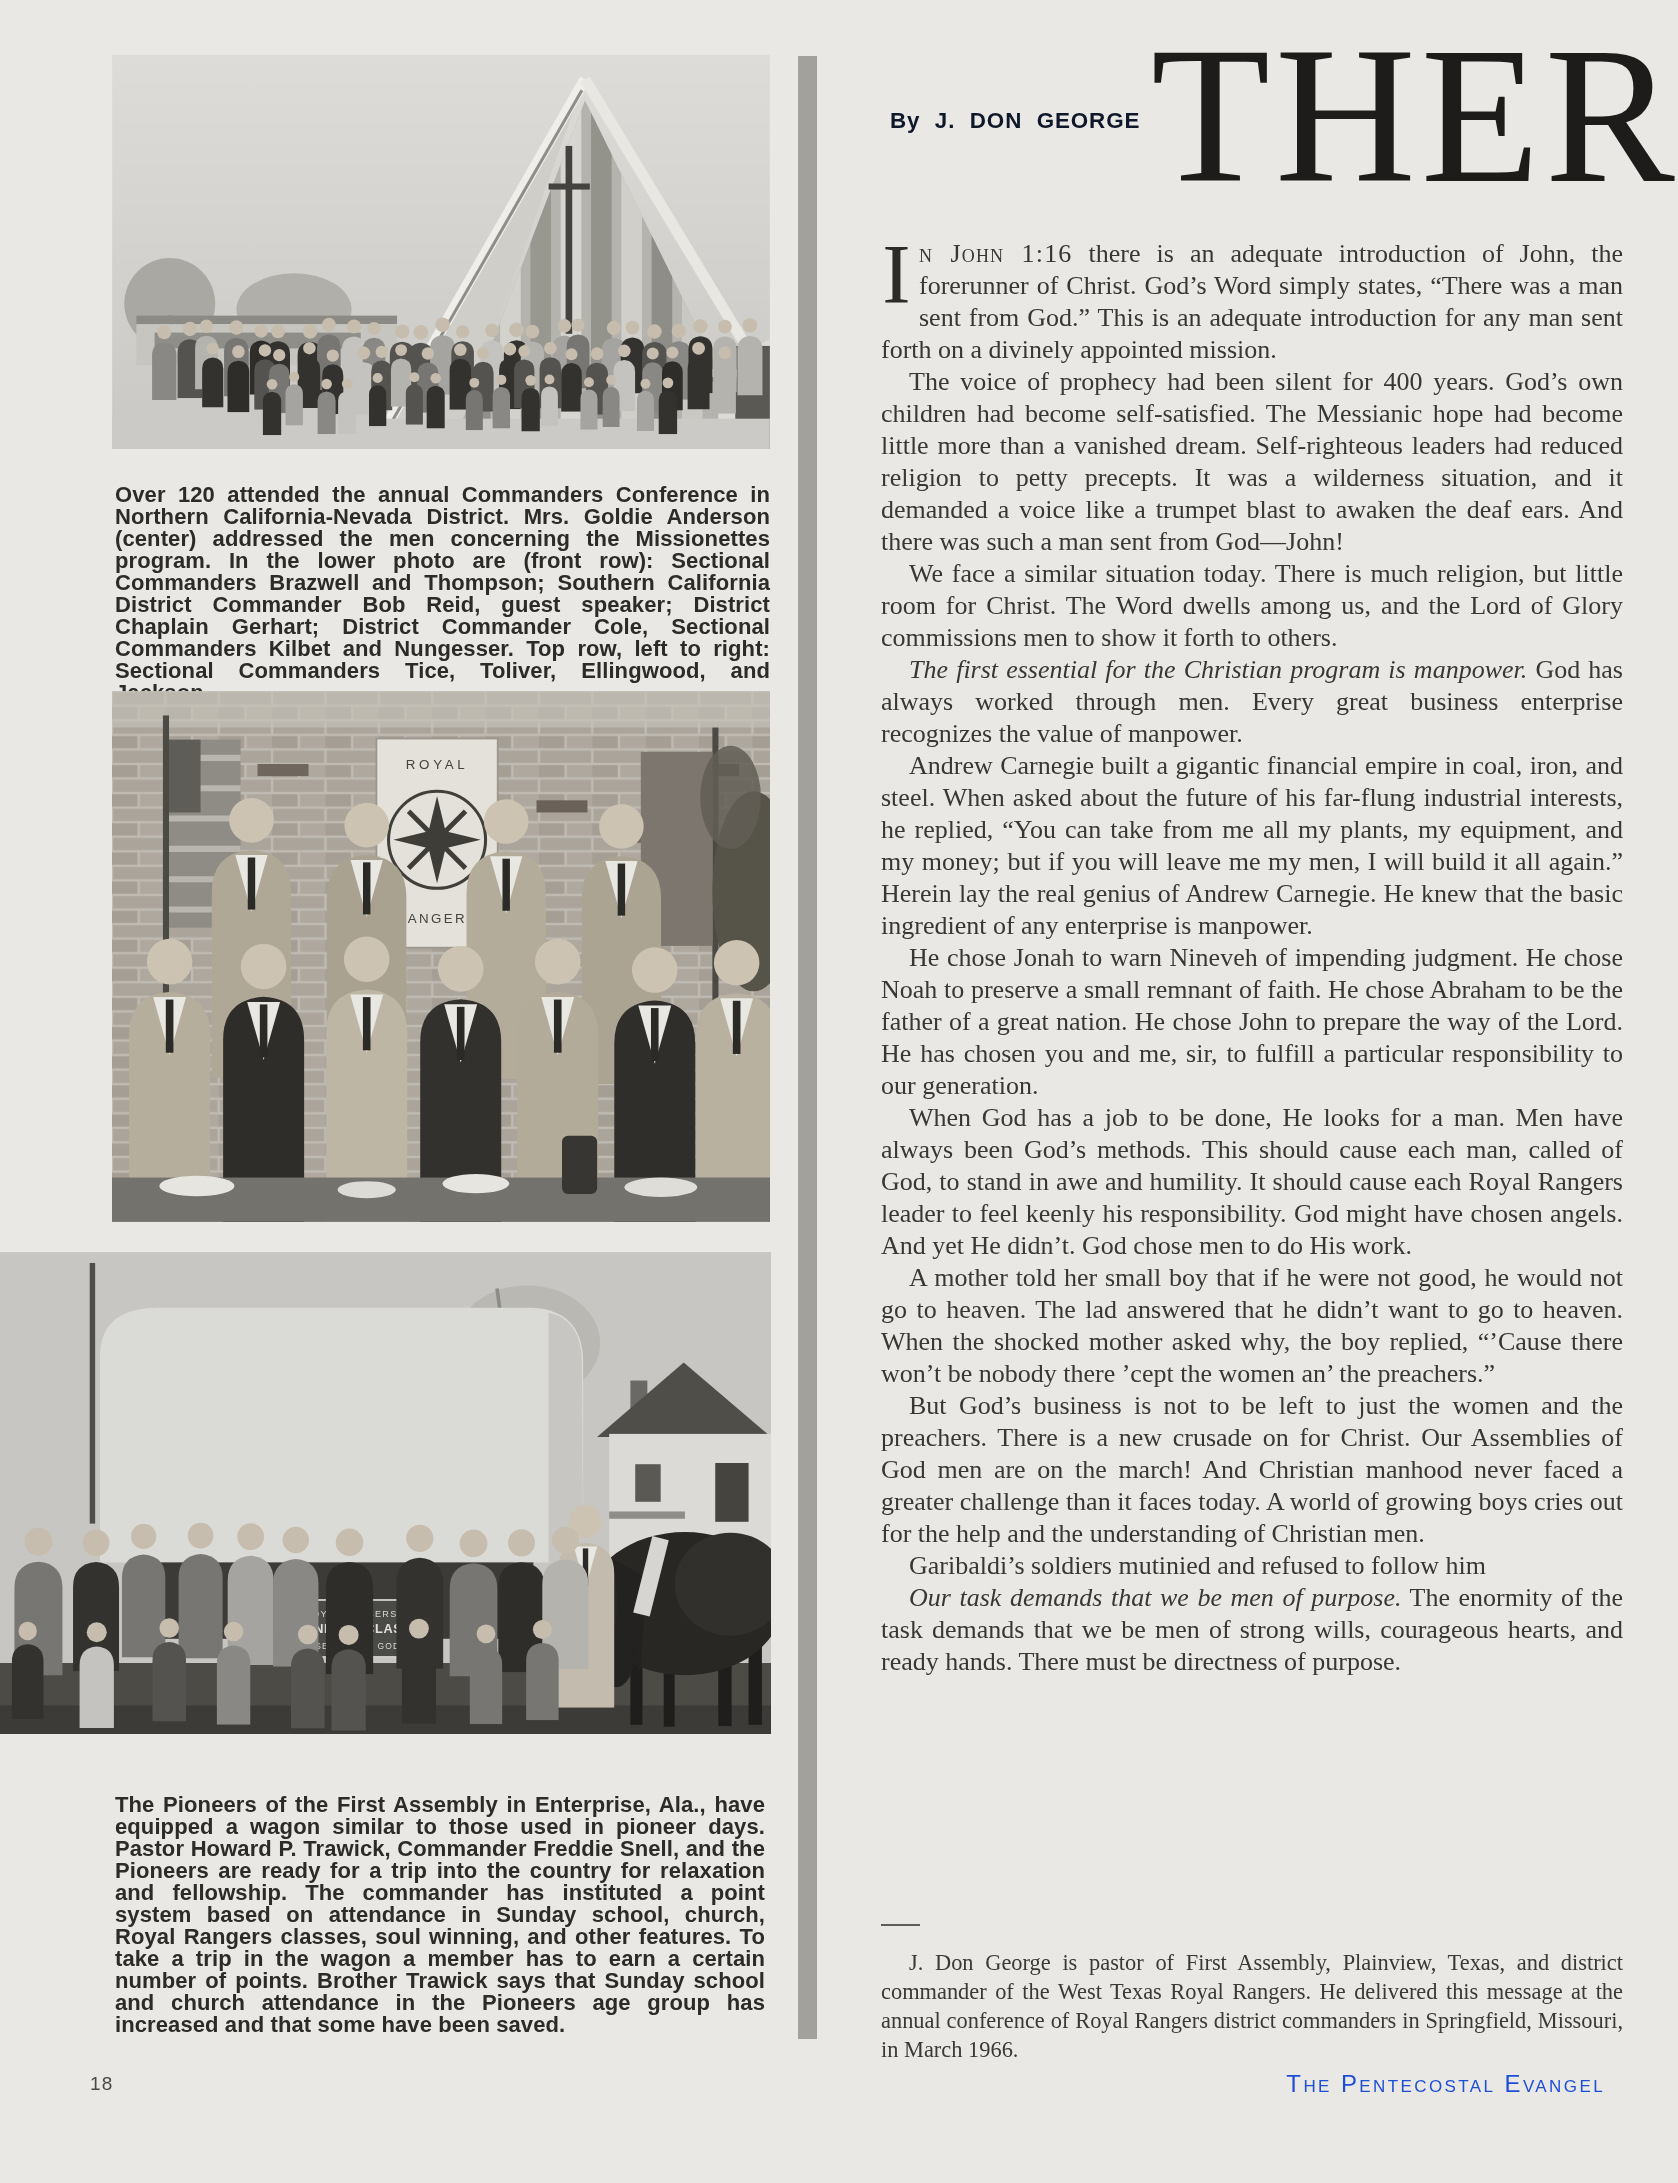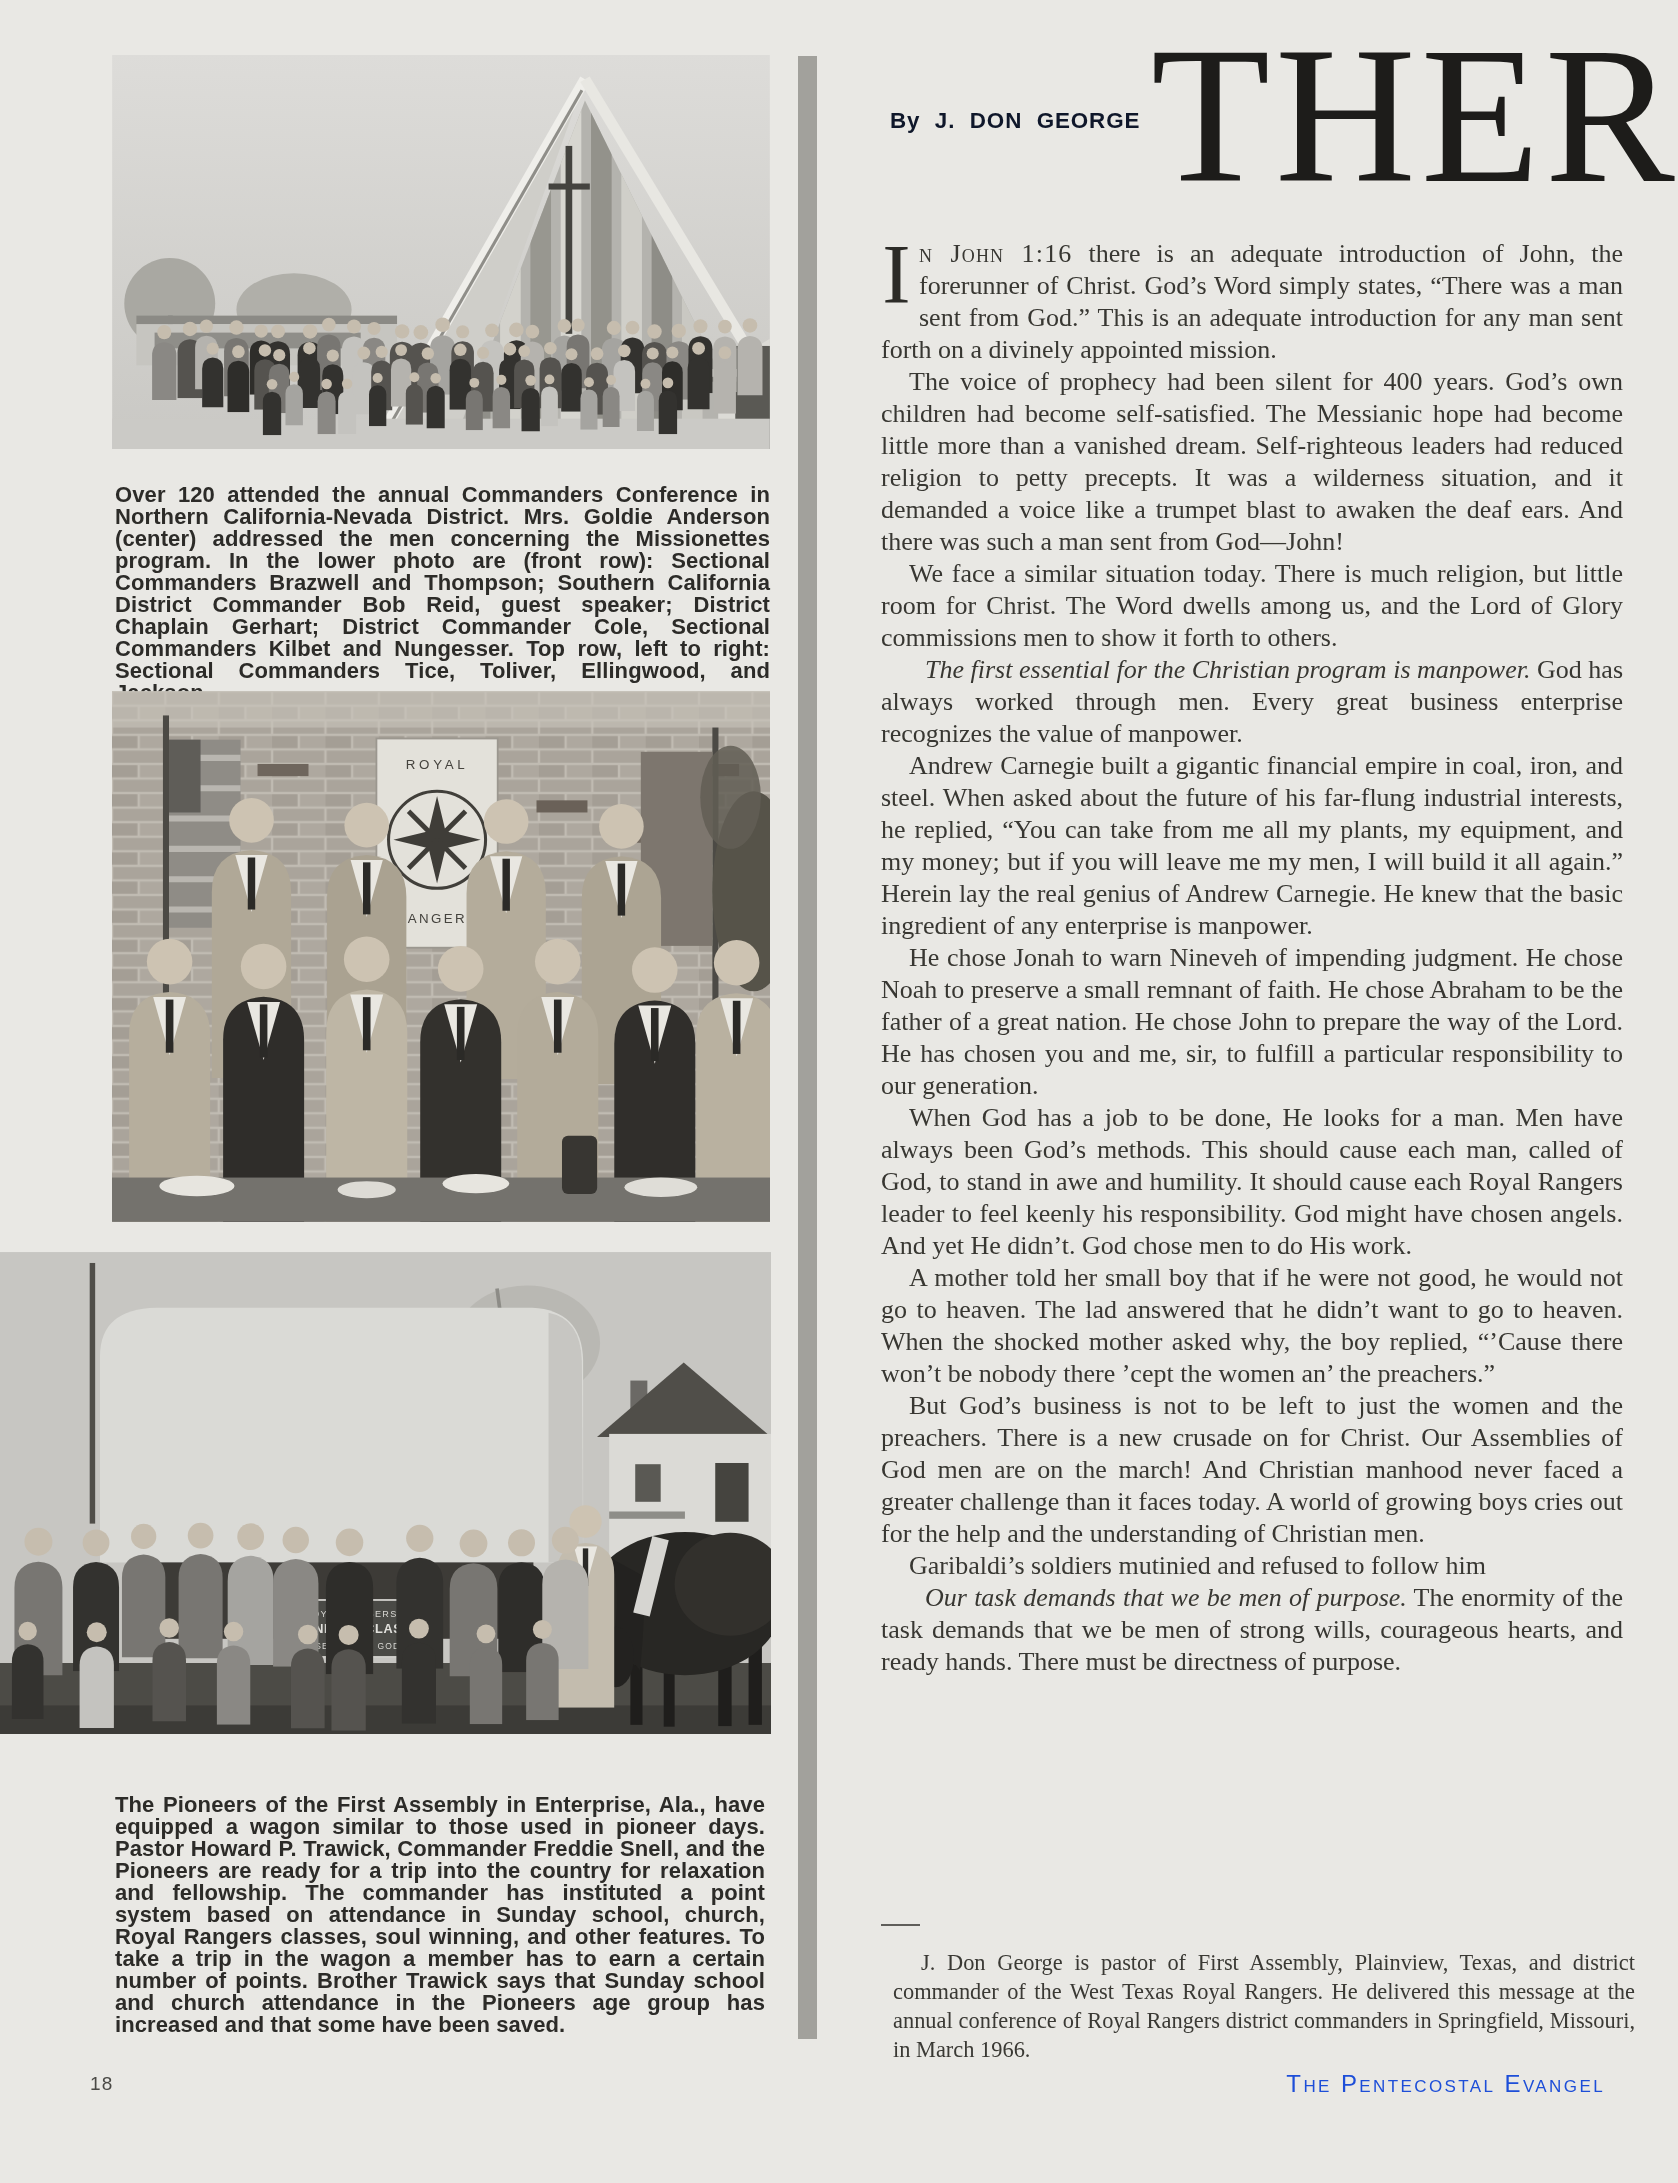--- a/index.html
+++ b/index.html
@@ -40,26 +40,26 @@
     position:absolute;left:881px;top:238px;width:742px;
     font-size:26px;line-height:32px;text-align:justify;color:#383732;
   }
   .article p{margin:0;text-indent:28px;}
   .article p.p-first{text-indent:0;}
   .dropcap{
     float:left;font-size:85px;line-height:62px;
     padding:4.9px 8.5px 0 1.2px;color:#2c2b27;
   }
   .lead{font-variant:small-caps;letter-spacing:1.2px;}
-  .ital{font-style:italic;margin-left:16px;}
+  .ital{font-style:italic;}
   
   .footnote-rule{position:absolute;left:881px;top:1924px;width:39px;height:2.4px;background:#5f5e5a;}
   .footnote{
     position:absolute;left:881px;top:1948px;width:742px;
-    font-size:22.4px;line-height:29px;text-align:justify;color:#3a3934;margin-left:12px;
+    font-size:22.4px;line-height:29px;text-align:justify;color:#3a3934;
   }
   .footnote p{margin:0;text-indent:28px;}
   
   .page-number{
     position:absolute;left:90px;top:2073px;
     font-family:"Liberation Sans", sans-serif;font-size:19px;color:#4a4945;letter-spacing:1.2px;
   }
   .magazine-name{
     position:absolute;right:74px;top:2070px;
     font-family:"Liberation Sans", sans-serif;font-variant:small-caps;

